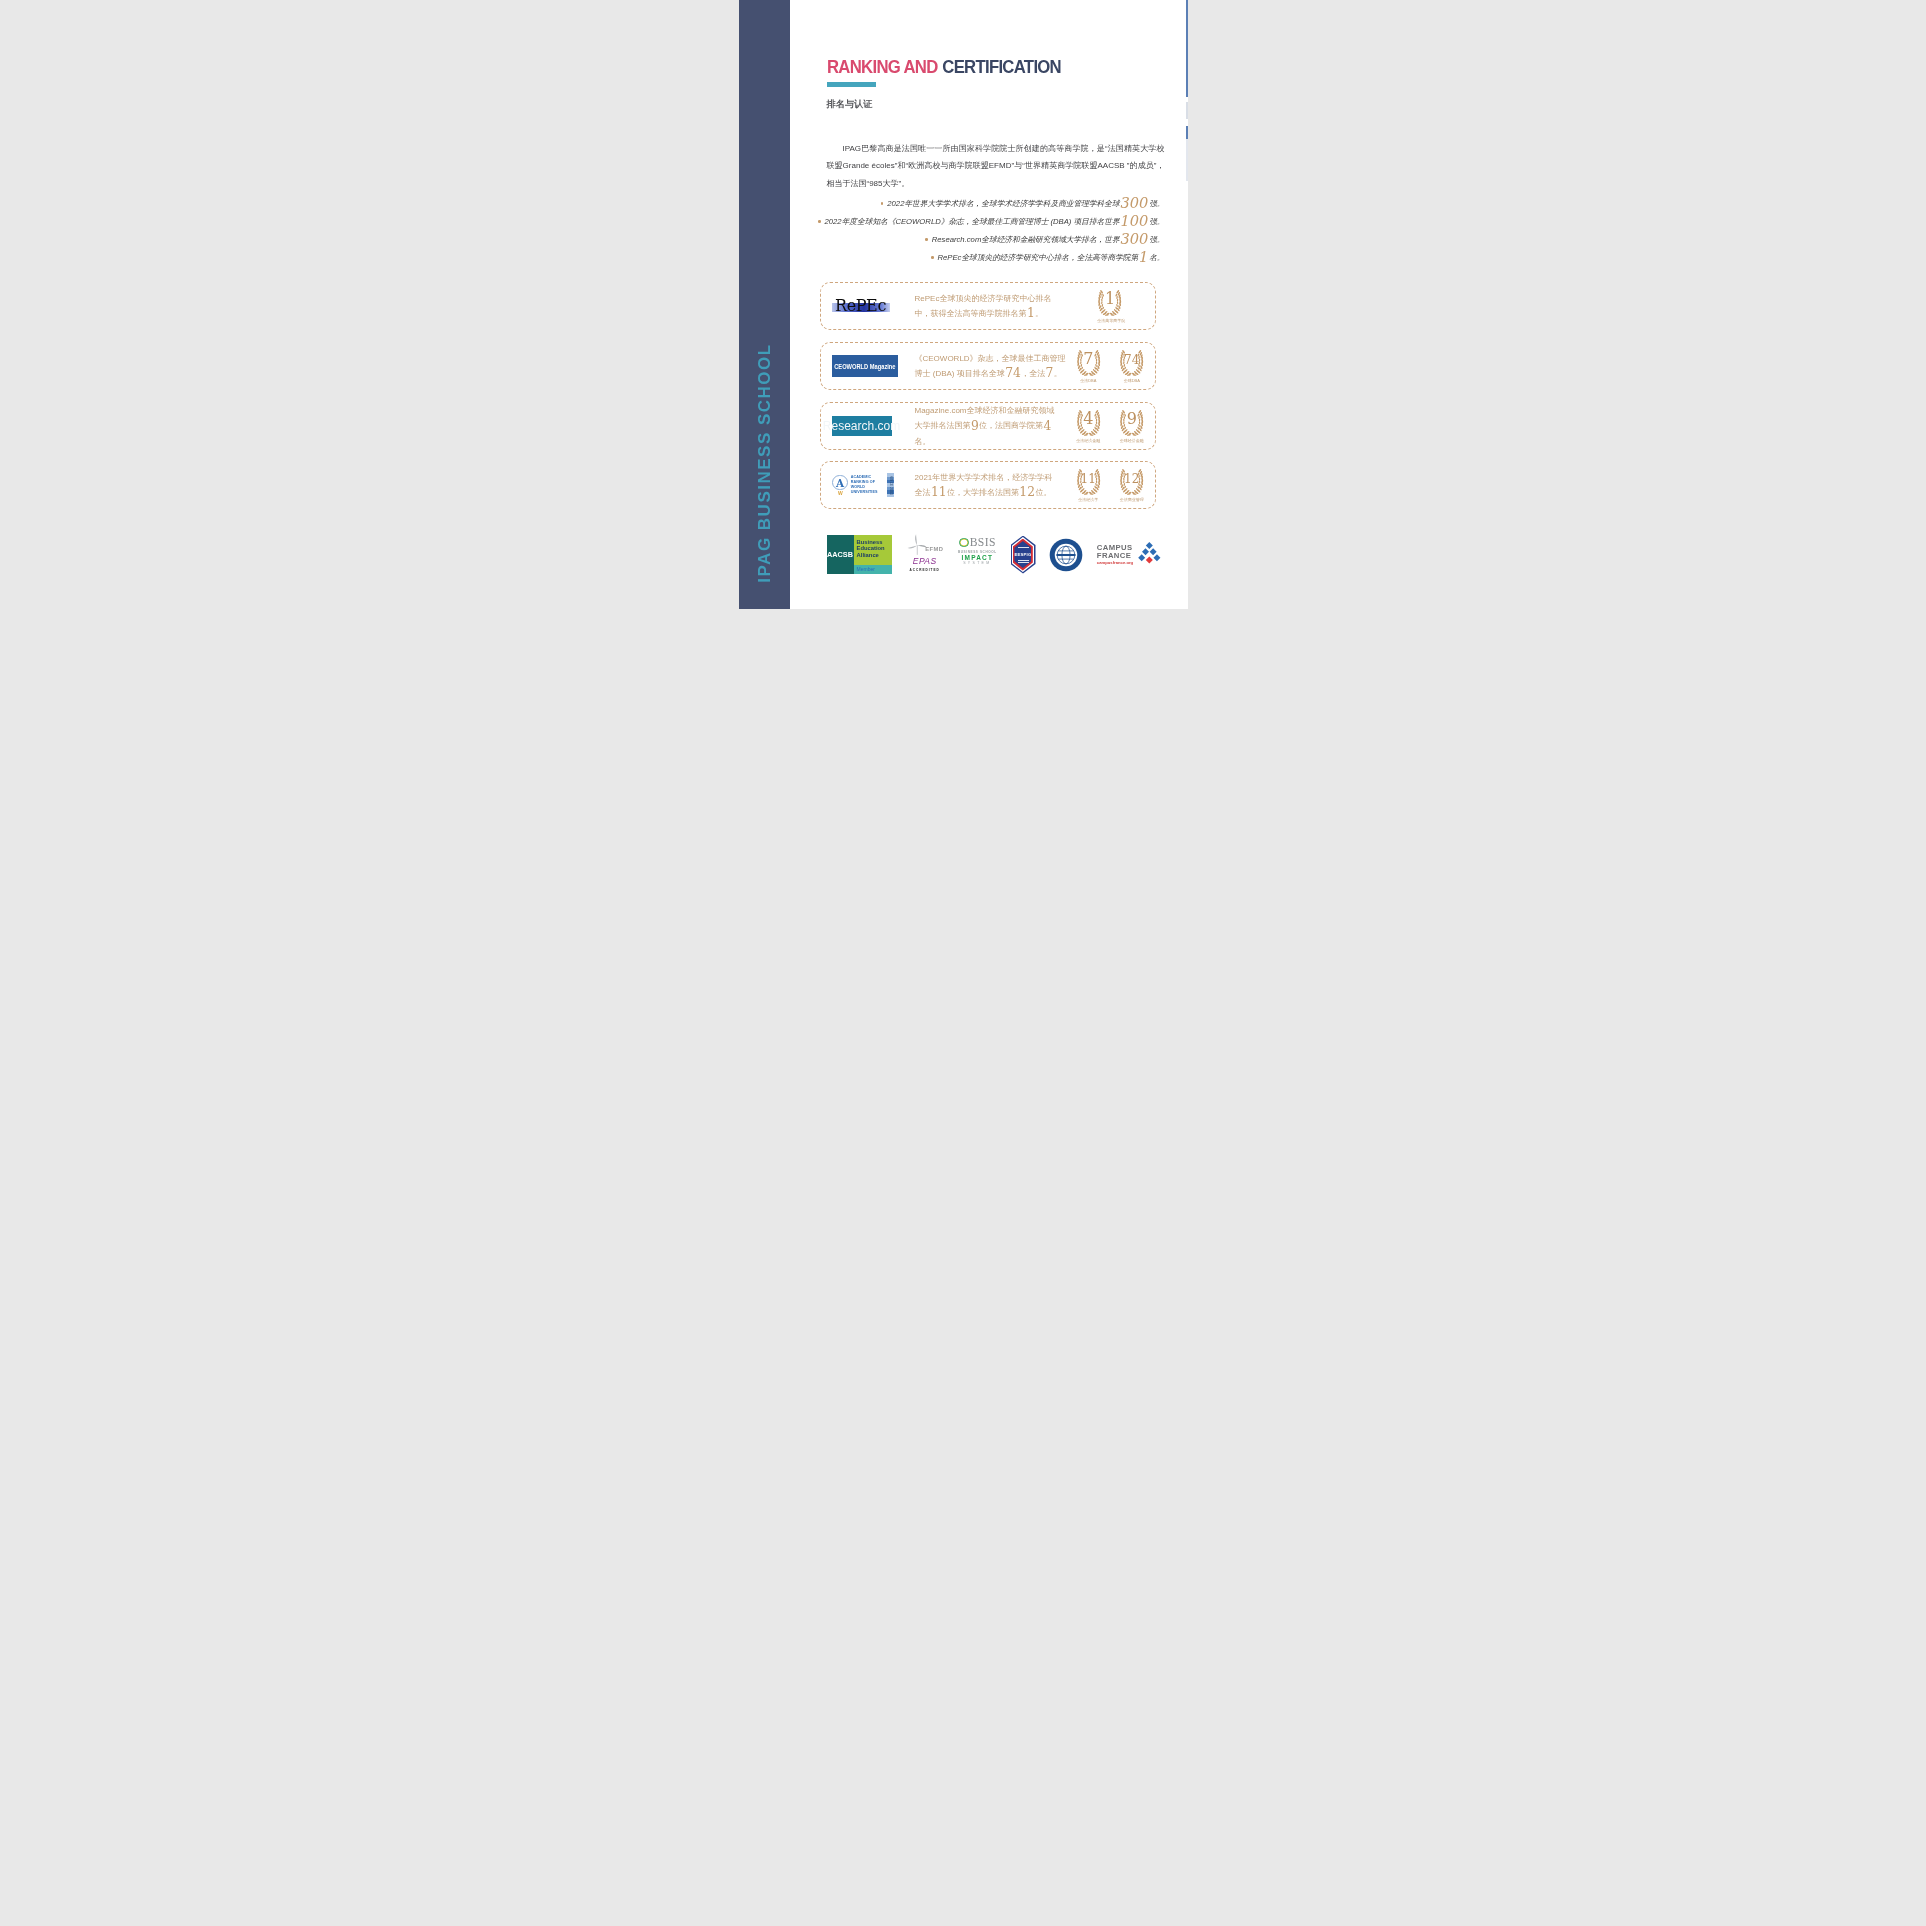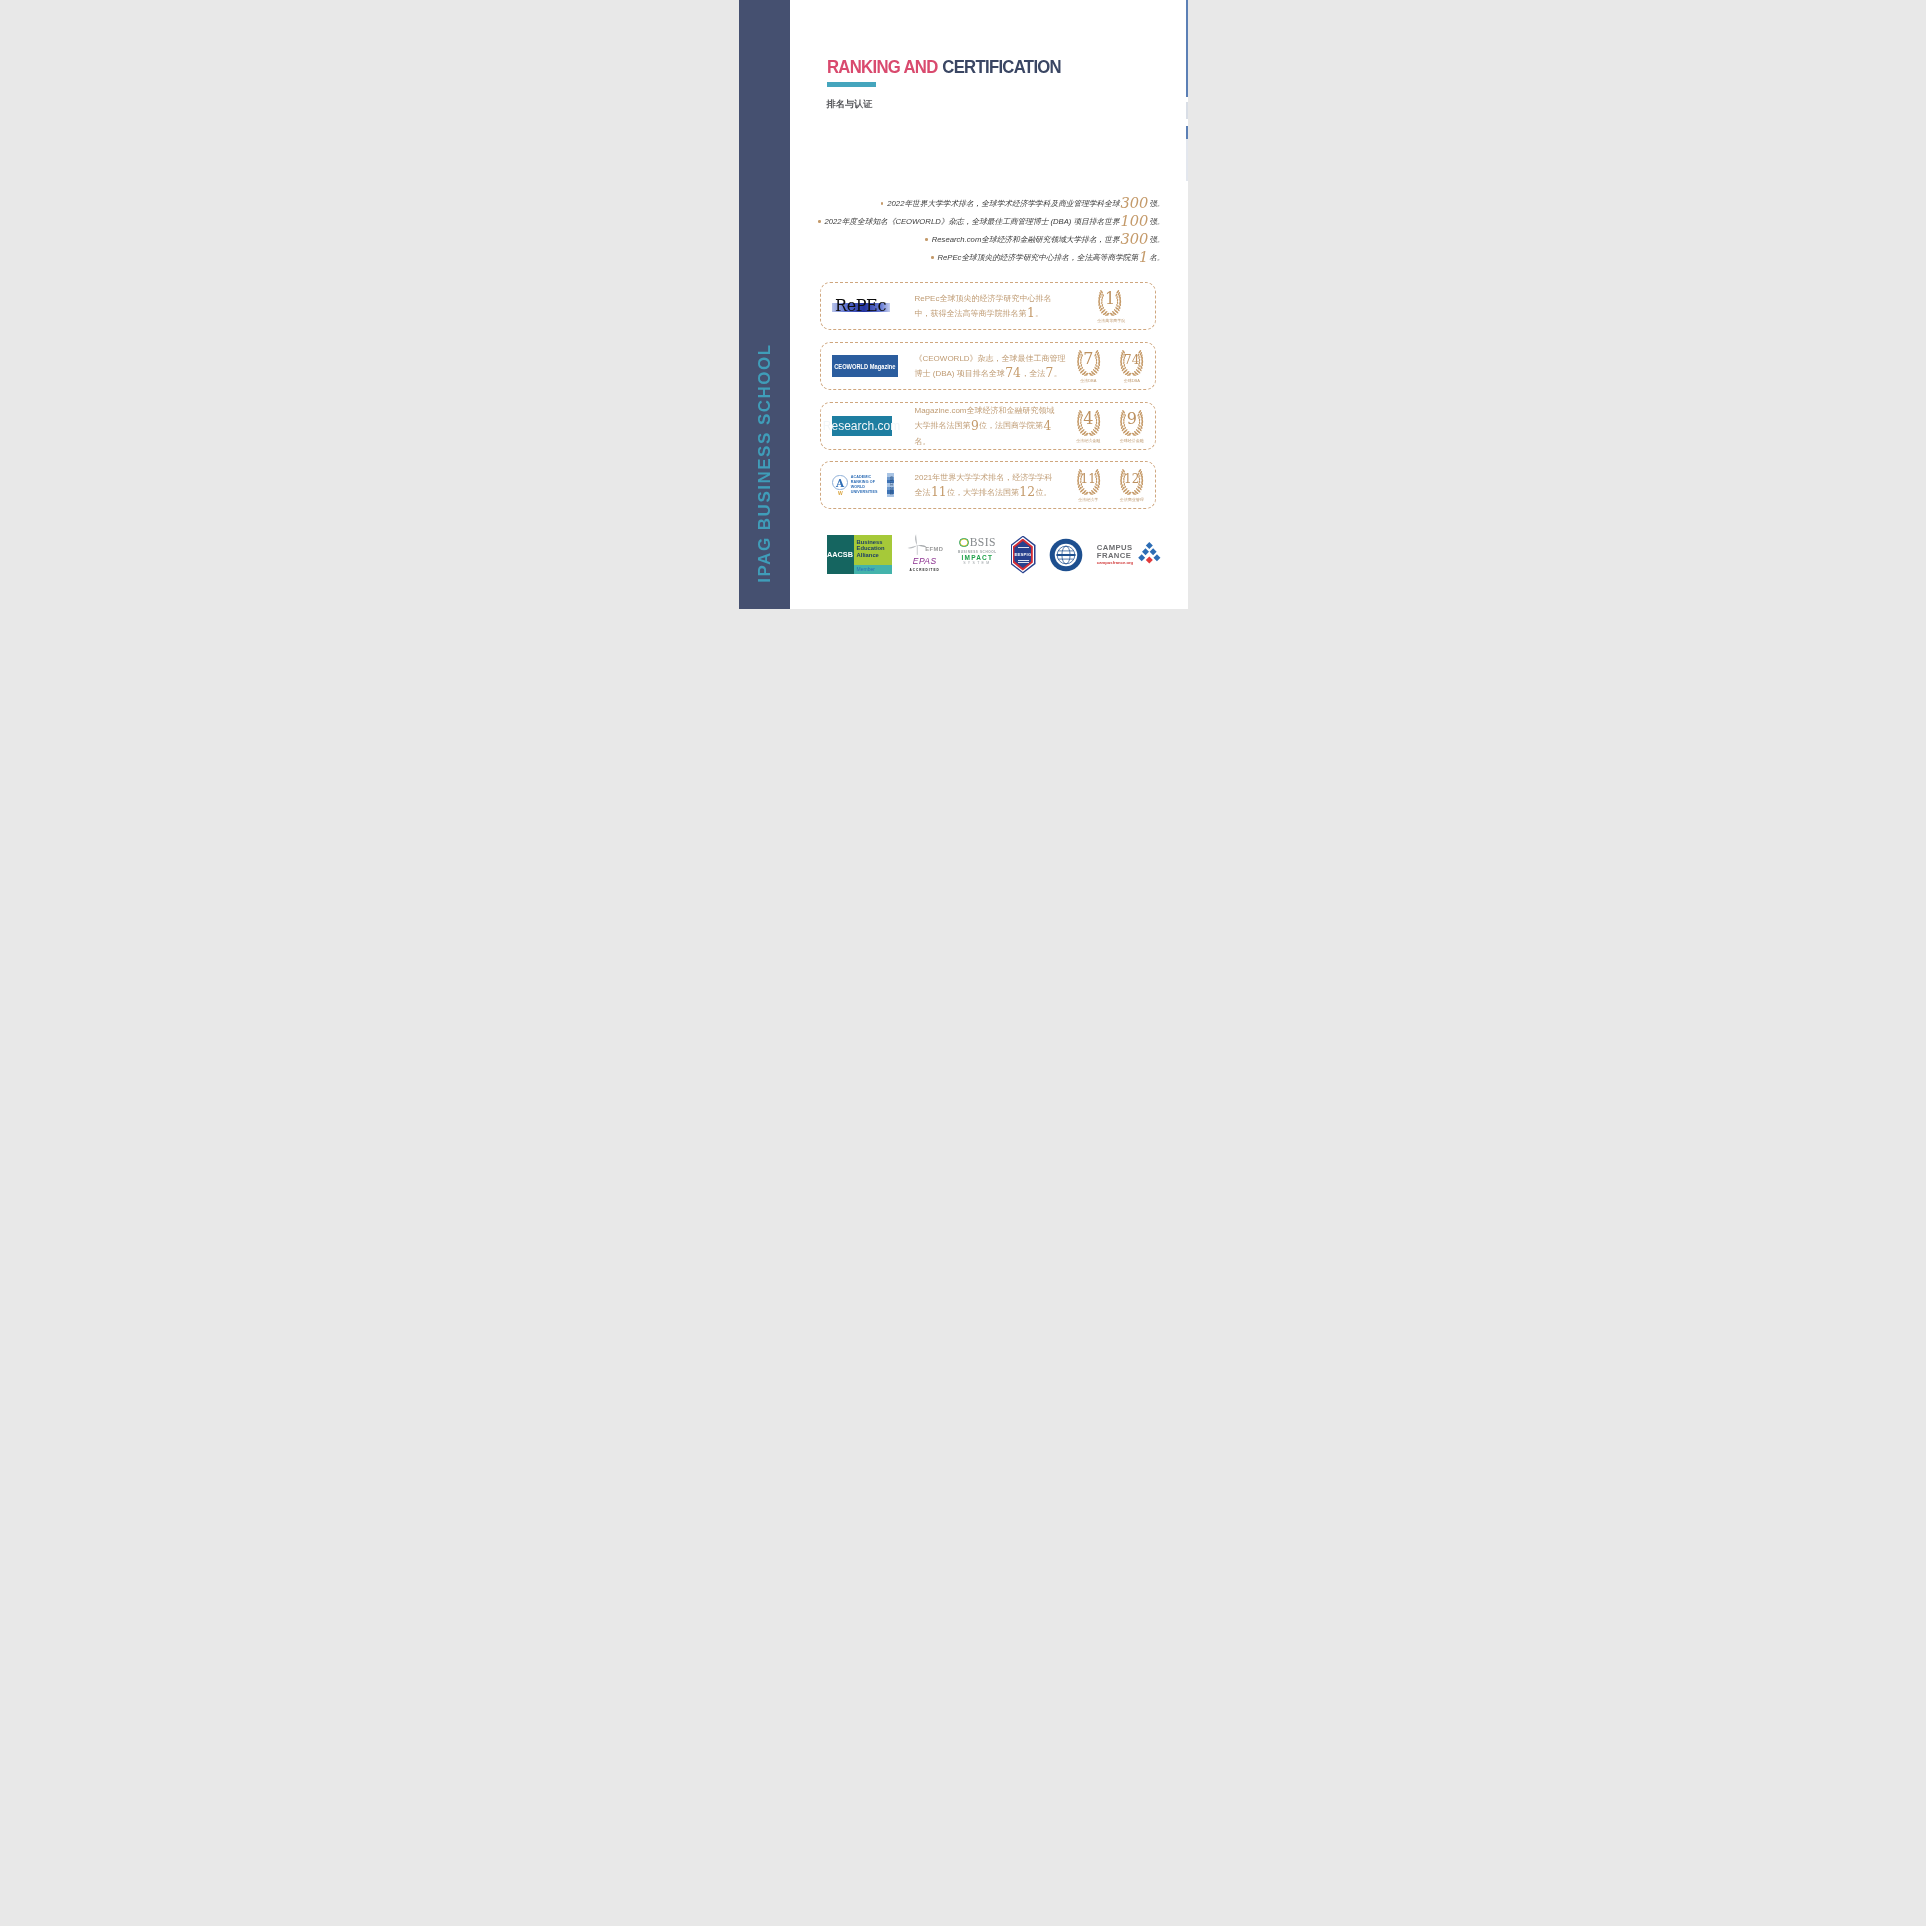--- a/index.html
+++ b/index.html
@@ -164,20 +164,21 @@
   <div class="edge e2"></div>
   <div class="edge e3"></div>
   <div class="edge e4"></div>
 
   <div class="title">
     <span class="pink">RANKING AND</span><span class="navy">CERTIFICATION</span>
   </div>
   <div class="title-bar"></div>
   <div class="subtitle">排名与认证</div>
 
+  <p class="intro">IPAG巴黎高商是法国唯一一所由国家科学院院士所创建的高等商学院，是“法国精英大学校联盟Grande écoles”和“欧洲高校与商学院联盟EFMD”与“世界精英商学院联盟AACSB ”的成员”，相当于法国“985大学”。</p>
 
   <div class="bullets">
       <div class="bullet"><span class="dot"></span><span>2022年世界大学学术排名，全球学术经济学学科及商业管理学科全球</span><span class="bnum">300</span><span>强。</span></div>
       <div class="bullet"><span class="dot"></span><span>2022年度全球知名《CEOWORLD》杂志，全球最佳工商管理博士 (DBA) 项目排名世界</span><span class="bnum">100</span><span>强。</span></div>
       <div class="bullet"><span class="dot"></span><span>Research.com全球经济和金融研究领域大学排名，世界</span><span class="bnum">300</span><span>强。</span></div>
       <div class="bullet"><span class="dot"></span><span>RePEc全球顶尖的经济学研究中心排名，全法高等商学院第</span><span class="bnum">1</span><span>名。</span></div>
     </div>
 
   <section class="box box1">
     <div class="logo-slot">

